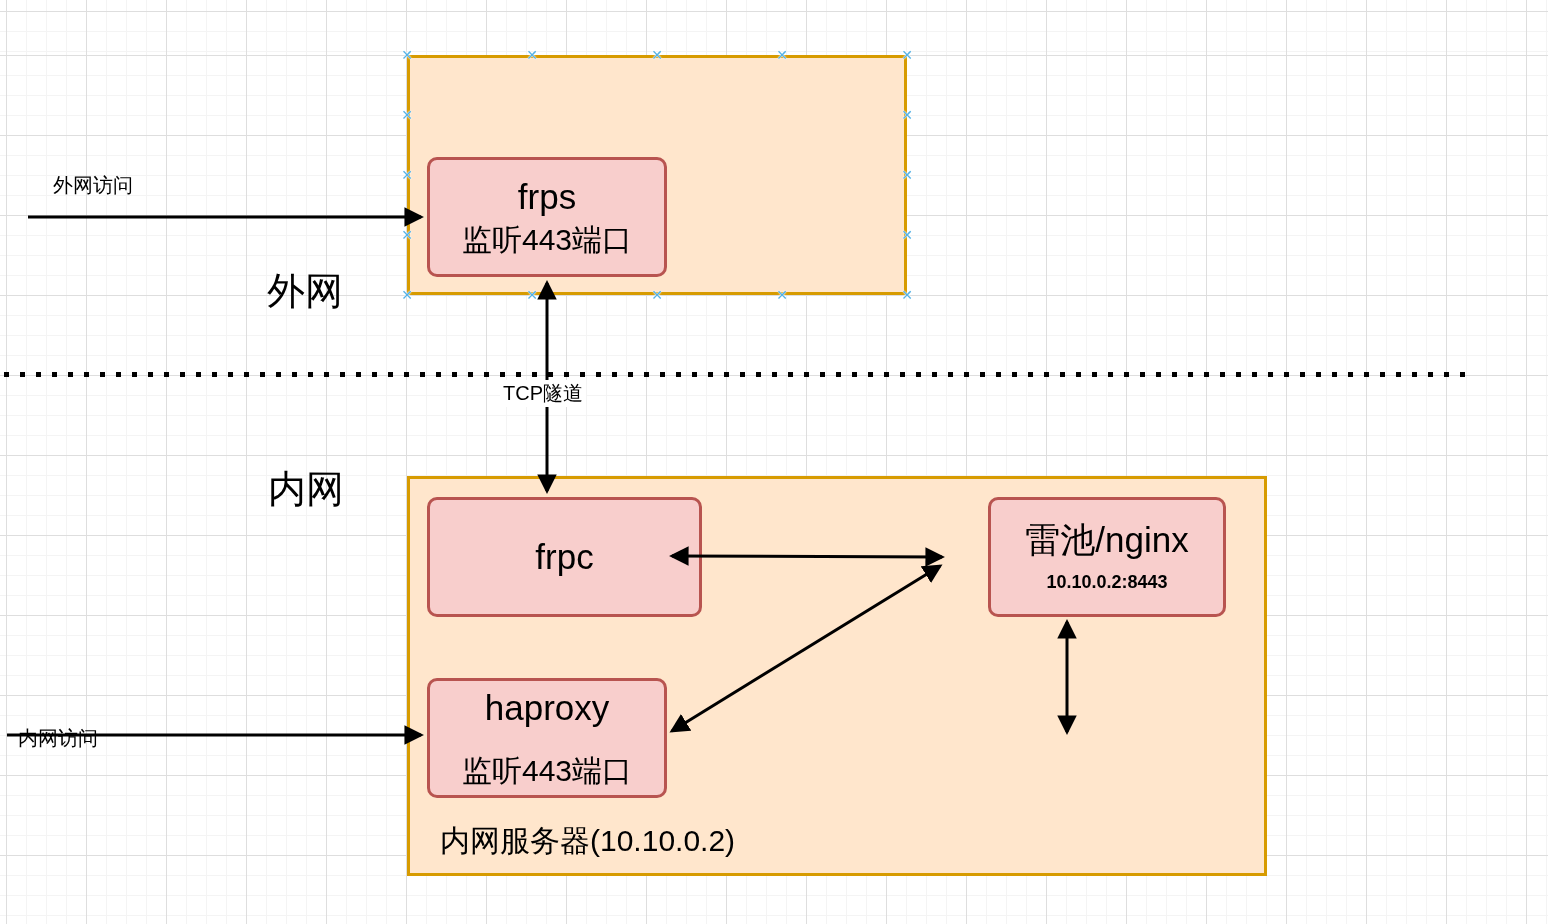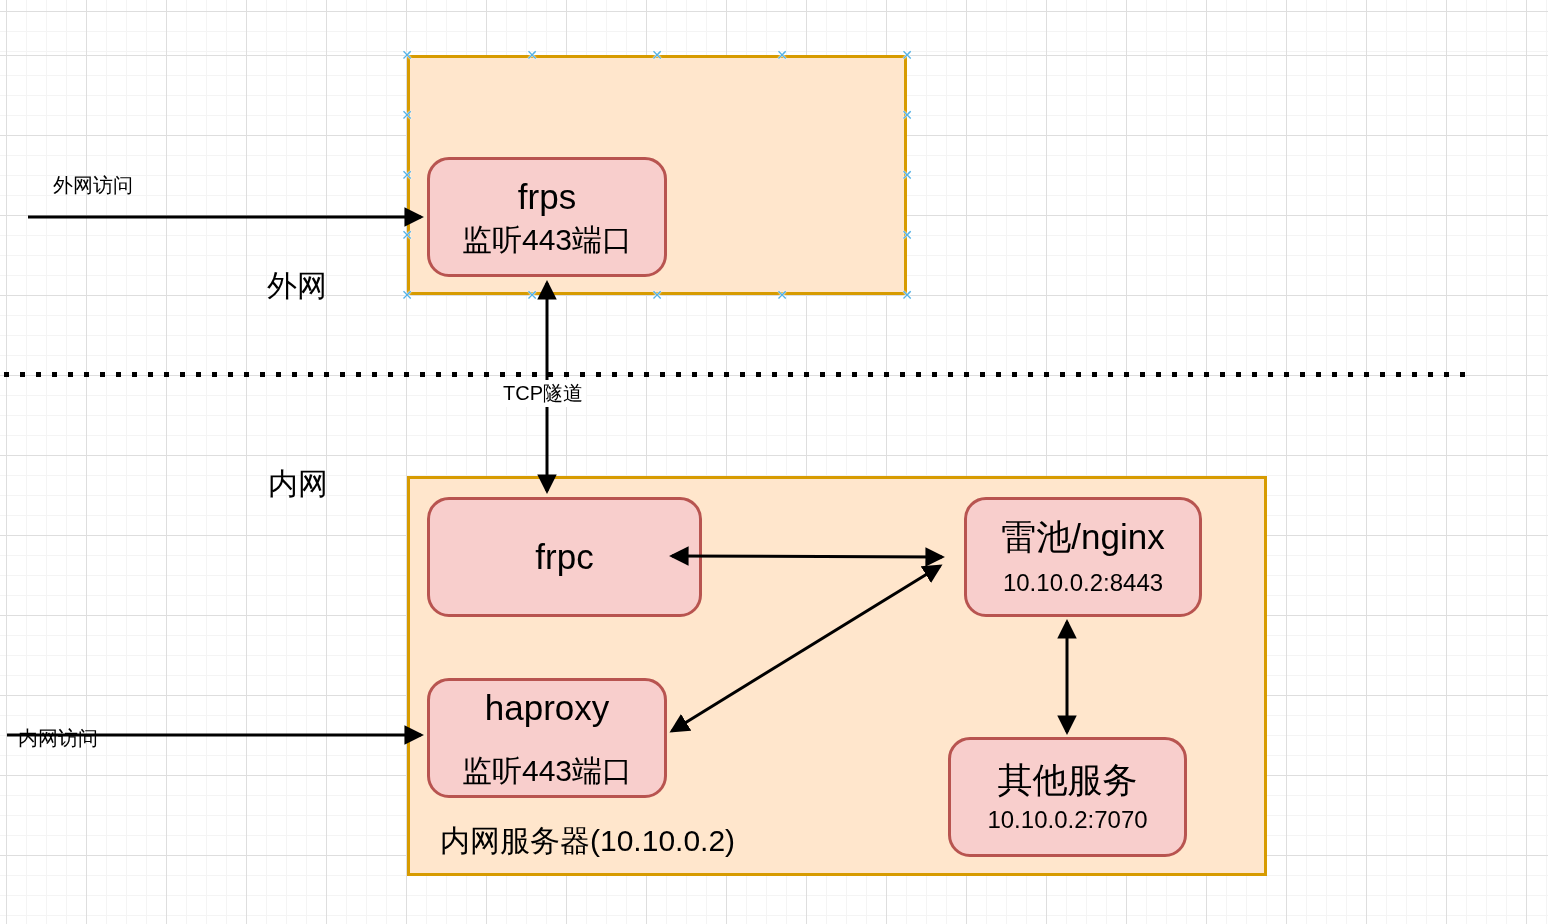--- a/index.html
+++ b/index.html
@@ -28,32 +28,32 @@
   .container-title{
     position:absolute;
     font-size:30px;
     color:#000;
     white-space:nowrap;
   }
   .node{
     position:absolute;
     background:var(--node-fill,#f8cecc);
     border:3px solid var(--node-stroke,#b85450);
-    border-radius:22px;
+    border-radius:10px;
     box-sizing:border-box;
     display:flex;flex-direction:column;
     justify-content:center;
     color:#000;text-align:center;
   }
   .node-label{font-size:35px;line-height:1.1;}
   .node-sub{font-size:30px;line-height:1.1;margin-top:7px;}
-  .node-sub.ip{font-size:24px;}
+  .node-sub.ip{font-size:18px;font-weight:bold;}
   .gap-lg .node-sub{margin-top:14px;}
   .zone-label{
-    position:absolute;font-size:30px;color:#000;white-space:nowrap;
+    position:absolute;font-size:38px;color:#000;white-space:nowrap;
   }
   .edge-label{
     position:absolute;font-size:20px;color:#000;white-space:nowrap;
   }
   .edge-label.masked{background:#fff;padding:0 3px;}
   #divider{
     position:absolute;
     left:4px;top:372px;width:1462px;height:5px;
     background:repeating-linear-gradient(90deg,#000 0 5px,transparent 5px 16px);
   }
@@ -93,29 +93,25 @@
 
   <div class="node" style="left:427px;top:497px;width:275px;height:120px;">
     <div class="node-label">frpc</div>
   </div>
 
   <div class="node" style="left:427px;top:678px;width:240px;height:120px;gap:20px;">
     <div class="node-label">haproxy</div>
     <div class="node-sub">监听443端口</div>
   </div>
 
-  <div class="node gap-lg" style="left:964px;top:497px;width:238px;height:120px;">
+  <div class="node gap-lg" style="left:988px;top:497px;width:238px;height:120px;">
     <div class="node-label">雷池/nginx</div>
     <div class="node-sub ip">10.10.0.2:8443</div>
   </div>
 
-  <div class="node" style="left:948px;top:737px;width:239px;height:120px;">
-    <div class="node-label">其他服务</div>
-    <div class="node-sub ip">10.10.0.2:7070</div>
-  </div>
 
   <svg id="edges" viewBox="0 0 1548 924" xmlns="http://www.w3.org/2000/svg">
     <defs>
       <marker id="arr" viewBox="0 0 10 10" refX="8.5" refY="5" markerWidth="6.5" markerHeight="6.5" orient="auto-start-reverse">
         <path d="M0,0 L10,5 L0,10 z" fill="#000"></path>
       </marker>
     </defs>
     <line x1="28" y1="217" x2="421" y2="217" stroke="#000" stroke-width="3" marker-end="url(#arr)"></line>
     <line x1="547" y1="283" x2="547" y2="491" stroke="#000" stroke-width="3" marker-start="url(#arr)" marker-end="url(#arr)"></line>
     <line x1="672" y1="556" x2="942" y2="557" stroke="#000" stroke-width="3" marker-start="url(#arr)" marker-end="url(#arr)"></line>

